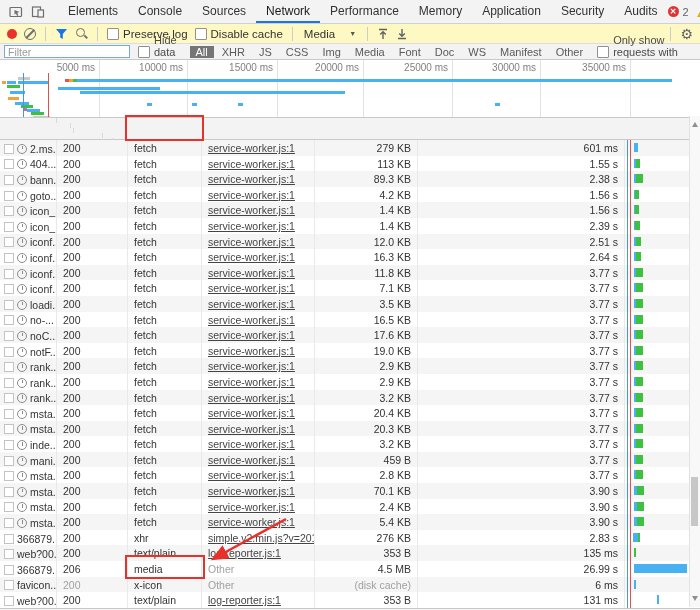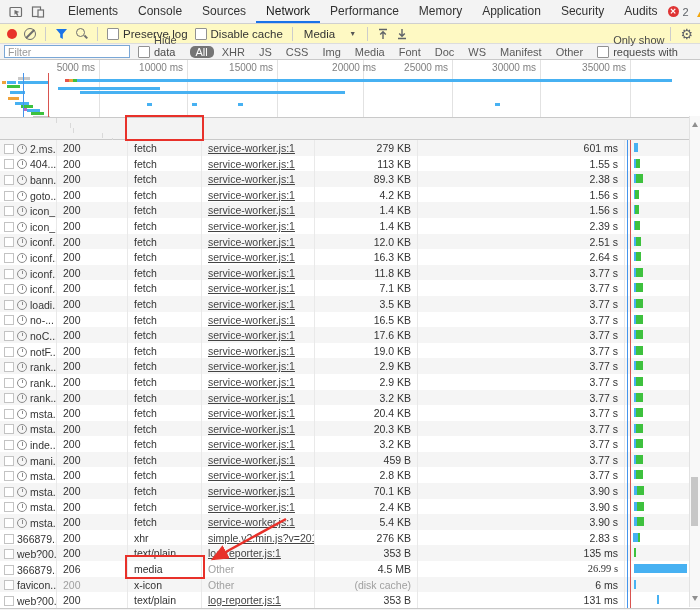--- a/index.html
+++ b/index.html
@@ -36,21 +36,21 @@
   .dd{display:flex;align-items:center;gap:14px;padding:0 2px;}
   .dd .caret{font-size:7px;color:#555;}
   .gear{font-size:14px;color:#5f6368;line-height:1;}
   .toolbar svg,.tabbar svg{display:block;}
   
   .filterbar{height:15px;background:#f3f3f3;border-bottom:1px solid #c9c9c9;display:flex;align-items:center;
              gap:8px;padding:0 4px;font-size:11px;color:#4a4a4a;}
   .flt-input{width:118px;height:11px;border:1px solid #7aa7d6;font-size:10.5px;padding:0 3px;
              font-family:"Liberation Sans",sans-serif;color:#333;background:#fff;}
   .flt-input::placeholder{color:#9a9a9a;}
-  .pill{padding:0 6px;border-radius:5px;color:#5a5a5a;}
+  .pill{padding:0 6px;border-radius:0;color:#5a5a5a;}
   .pill.sel{background:#757575;color:#fff;}
   .pills{display:flex;align-items:center;gap:2px;}
   
   .overview{position:relative;height:57px;border-bottom:1px solid #c9c9c9;background:#fff;overflow:hidden;}
   .grid{position:absolute;top:0;bottom:0;width:1px;background:#e2e2e2;}
   .tick{position:absolute;top:2px;font-size:10px;color:#808080;transform:translateX(-100%);padding-right:4px;}
   .ovbar{position:absolute;}
   .ovline{position:absolute;top:13px;bottom:0;width:1px;}
   
   .thead{display:flex;height:22px;background:#f3f3f3;border-bottom:1px solid #c9c9c9;box-sizing:border-box;flex-direction:column;}
@@ -195,21 +195,21 @@
   </div>
 
   <div class="overview">
       <div class="grid" style="left: 99px;"></div>
       <div class="tick" style="left: 99px;">5000 ms</div>
       <div class="grid" style="left: 187px;"></div>
       <div class="tick" style="left: 187px;">10000 ms</div>
       <div class="grid" style="left: 277px;"></div>
       <div class="tick" style="left: 277px;">15000 ms</div>
       <div class="grid" style="left: 363px;"></div>
-      <div class="tick" style="left: 380px;">20000 ms</div>
+      <div class="tick" style="left: 363px;">20000 ms</div>
       <div class="grid" style="left: 452px;"></div>
       <div class="tick" style="left: 452px;">25000 ms</div>
       <div class="grid" style="left: 540px;"></div>
       <div class="tick" style="left: 540px;">30000 ms</div>
       <div class="grid" style="left: 630px;"></div>
       <div class="tick" style="left: 630px;">35000 ms</div>
       <div class="ovbar" style="left: 18px; top: 17px; width: 12px; height: 3px; background: rgb(201, 201, 201);"></div>
       <div class="ovbar" style="left: 2px; top: 21px; width: 4px; height: 3px; background: rgb(239, 163, 60);"></div>
       <div class="ovbar" style="left: 7px; top: 21px; width: 9px; height: 3px; background: rgb(71, 177, 242);"></div>
       <div class="ovbar" style="left: 18px; top: 21px; width: 30px; height: 3px; background: rgb(71, 177, 242);"></div>
@@ -676,21 +676,21 @@
       </div>
       <div class="tr">
         <div class="td namecell" style="width: 57px;">
           <div class="sq"></div>
           <span>366879...</span>
         </div>
         <div class="td" style="width: 71px;">206</div>
         <div class="td" style="width: 74px;">media</div>
         <div class="td dimtxt" style="width: 113px;"><span class="">Other</span></div>
         <div class="td num" style="width: 103px;">4.5 MB</div>
-        <div class="td num" style="width: 207px; font-family: Liberation Serif, serif;">26.99 s</div>
+        <div class="td num" style="width: 207px;">26.99 s</div>
         <div class="td wfcell" style="width: 75px;">
           <div class="wfbar" style="left: 9px; width: 53px; background: rgb(71, 177, 242);"></div>
         </div>
       </div>
       <div class="tr odd">
         <div class="td namecell" style="width: 57px;">
           <div class="sq"></div>
           <span>favicon....</span>
         </div>
         <div class="td dimtxt" style="width: 71px;">200</div>

